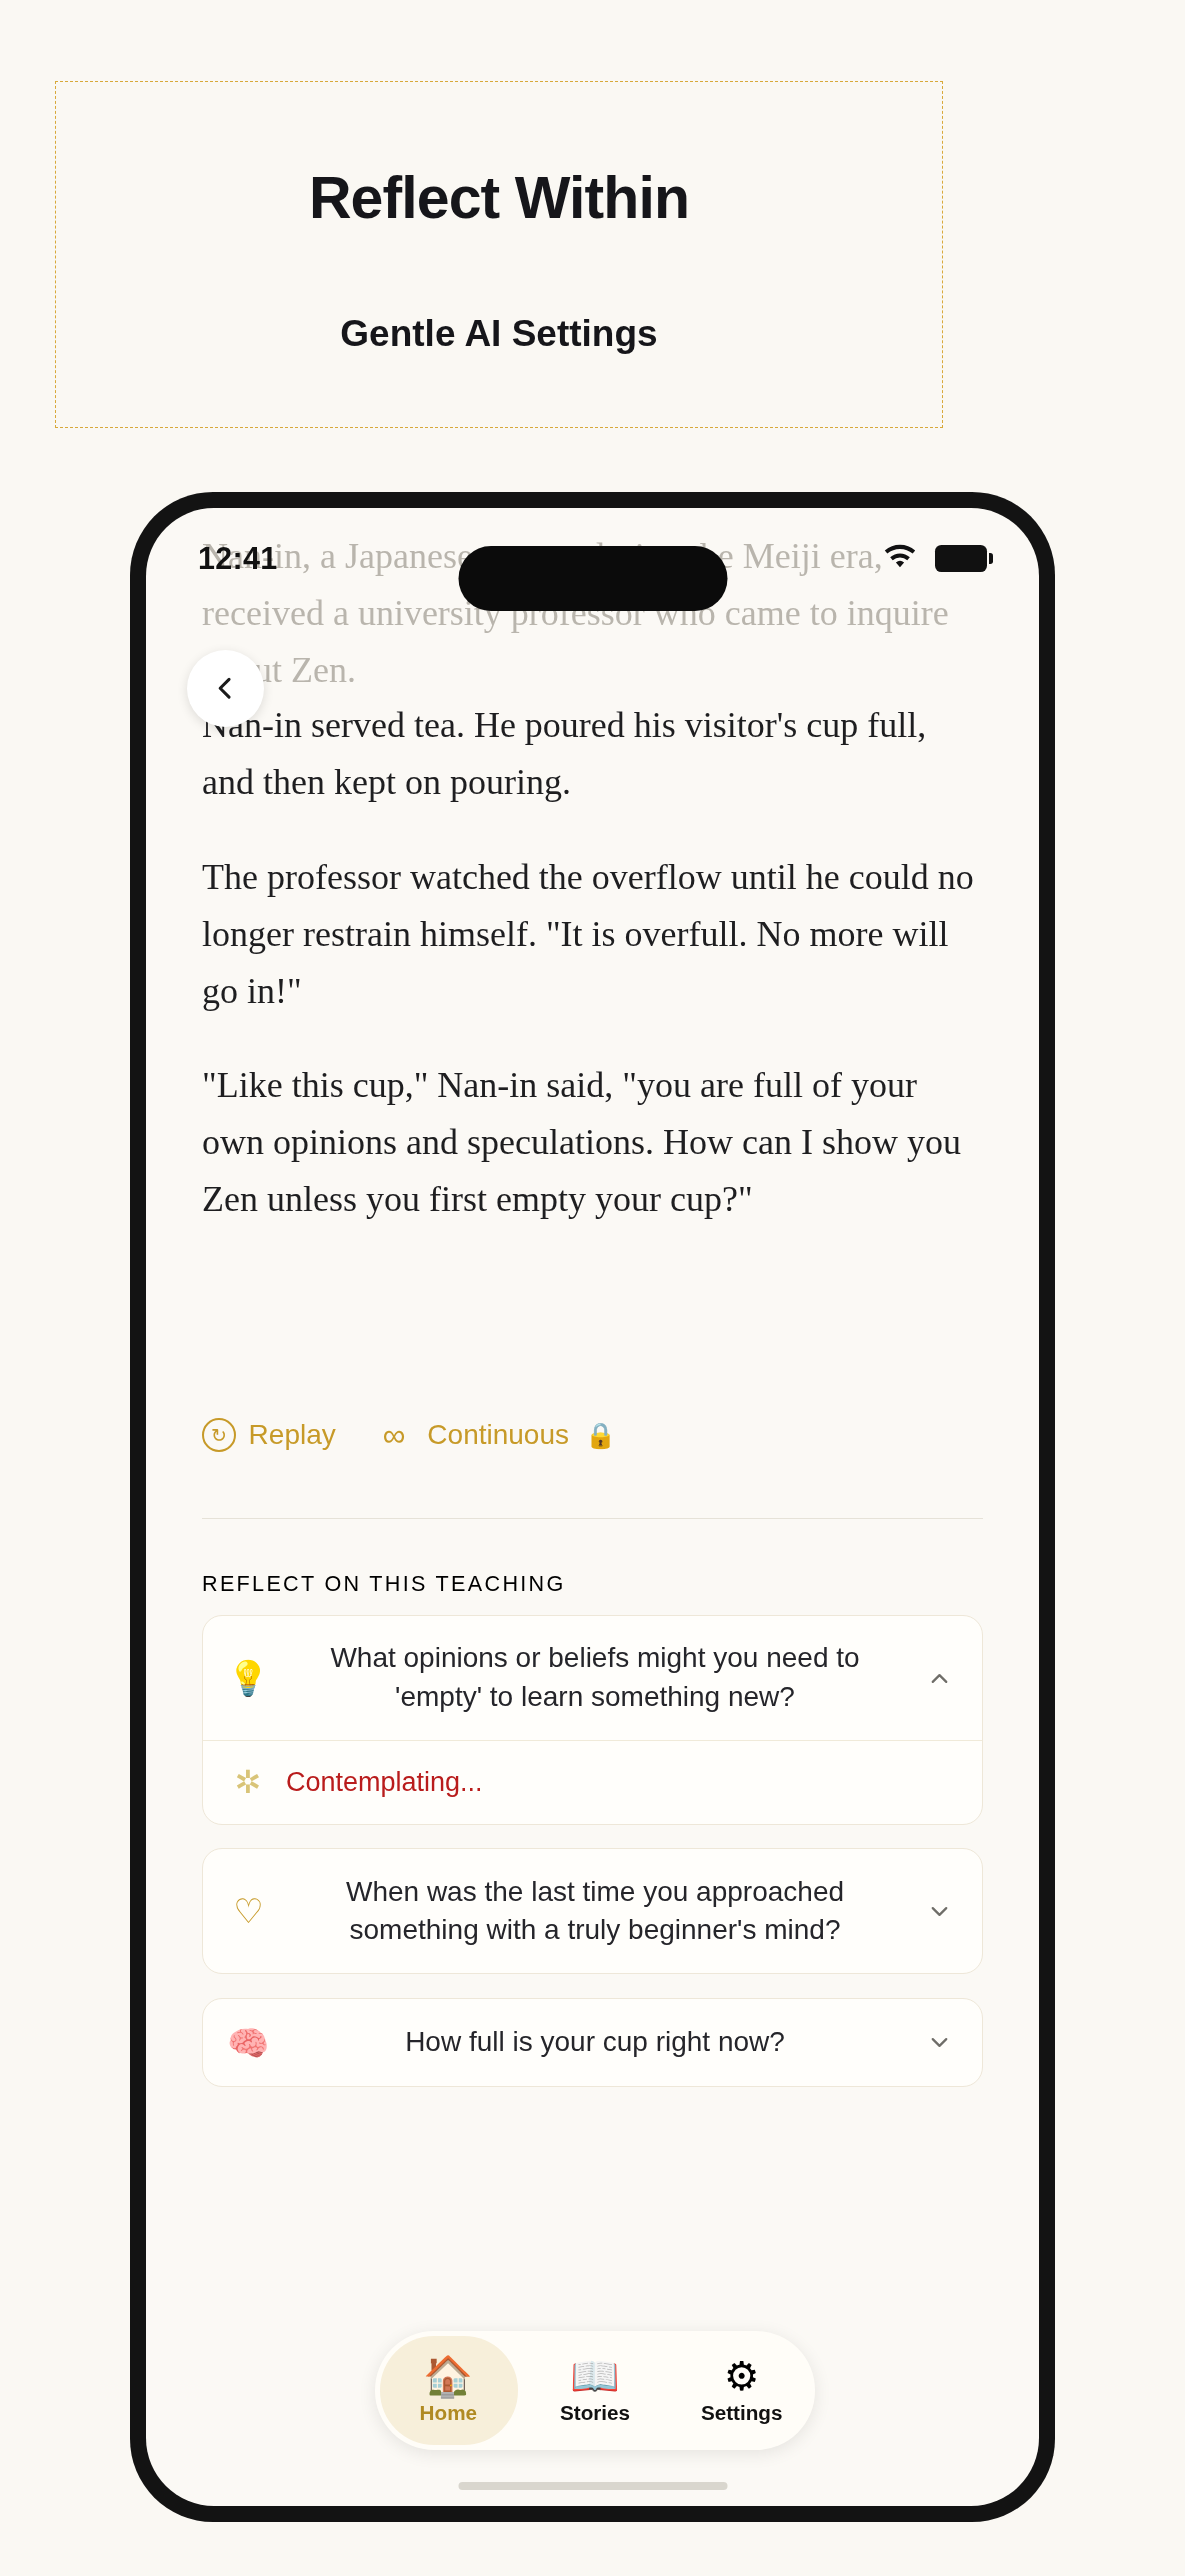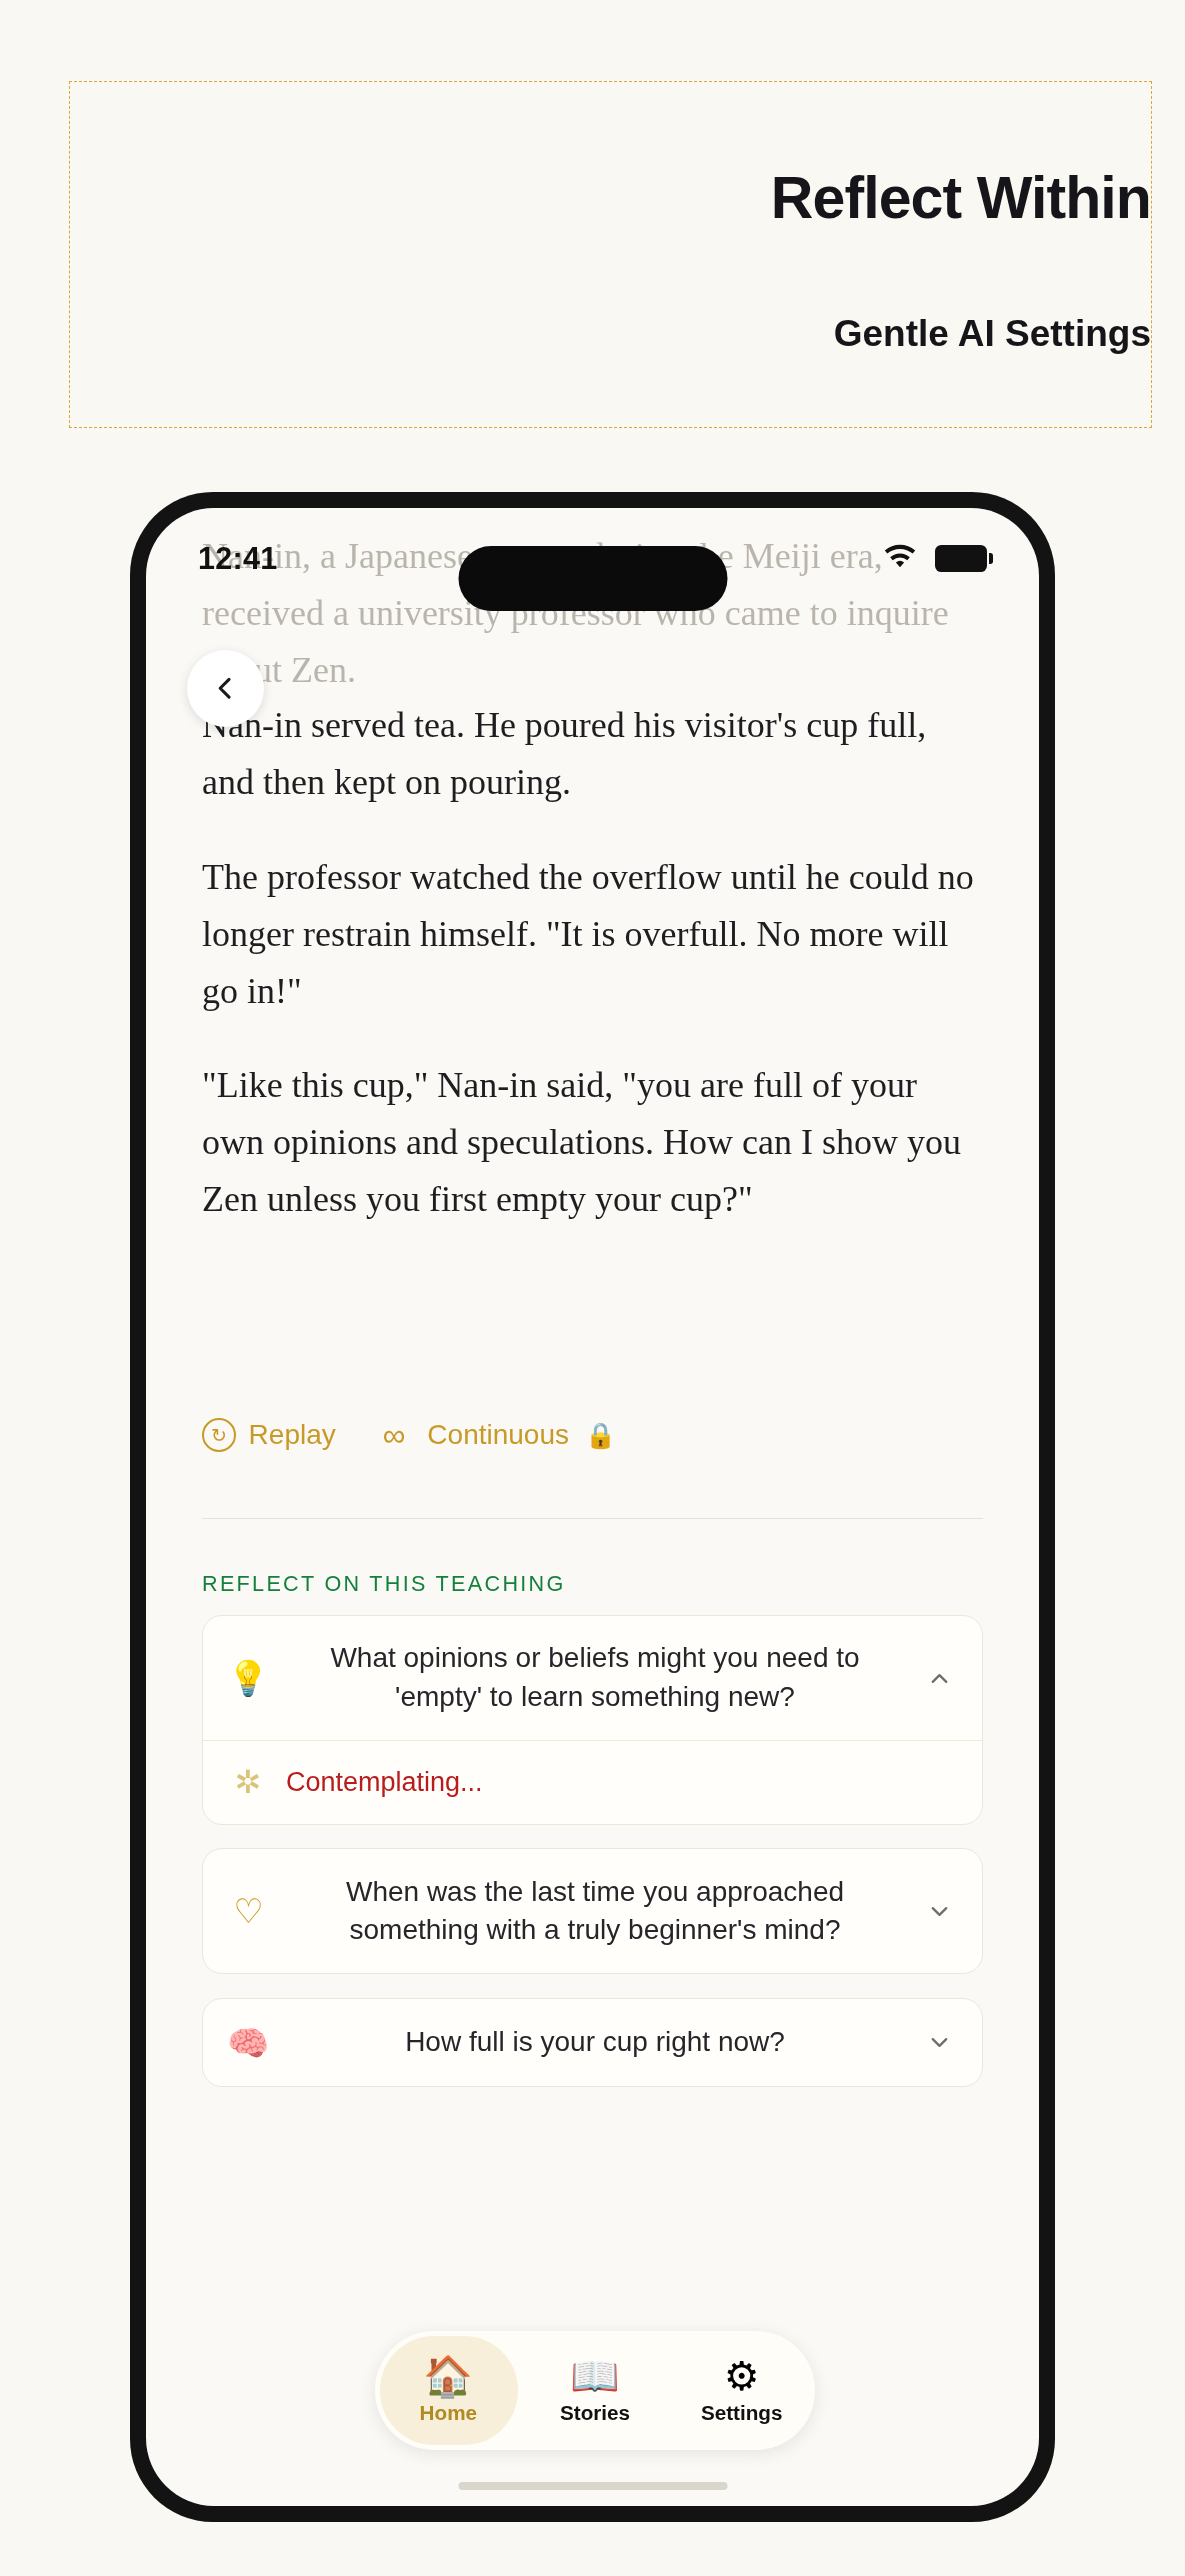--- a/index.html
+++ b/index.html
@@ -7,26 +7,26 @@
     width: 1186px;
     height: 2576px;
     background: #faf8f3;
     font-family: "Liberation Sans", sans-serif;
   }
   body { position: relative; overflow: hidden; }
 
   
   .banner {
     position: absolute;
-    left: 69px; top: 81px;
-    width: 1083px; height: 347px;
+    left: 55px; top: 81px;
+    width: 888px; height: 347px;
     border: 1.8px dashed #d8a93a;
     display: flex;
     flex-direction: column;
-    align-items: flex-end;
+    align-items: center;
     justify-content: center;
     background: transparent;
   }
   .banner-title {
     font-size: 59px;
     font-weight: 700;
     letter-spacing: -0.9px;
     color: #16161a;
     margin-top: 9px;
   }
@@ -172,21 +172,21 @@
     top: 1010px;
     height: 0.9px;
     background: #e6e2d8;
   }
 
   .section-label {
     position: absolute;
     left: 56px; top: 1063px;
     font-size: 21.6px;
     letter-spacing: 2.3px;
-    color: #15803d;
+    color: #000000;
     font-weight: 400;
   }
 
   
   .cards {
     position: absolute;
     left: 56px; right: 56px;
     top: 1107px;
   }
   .card {

